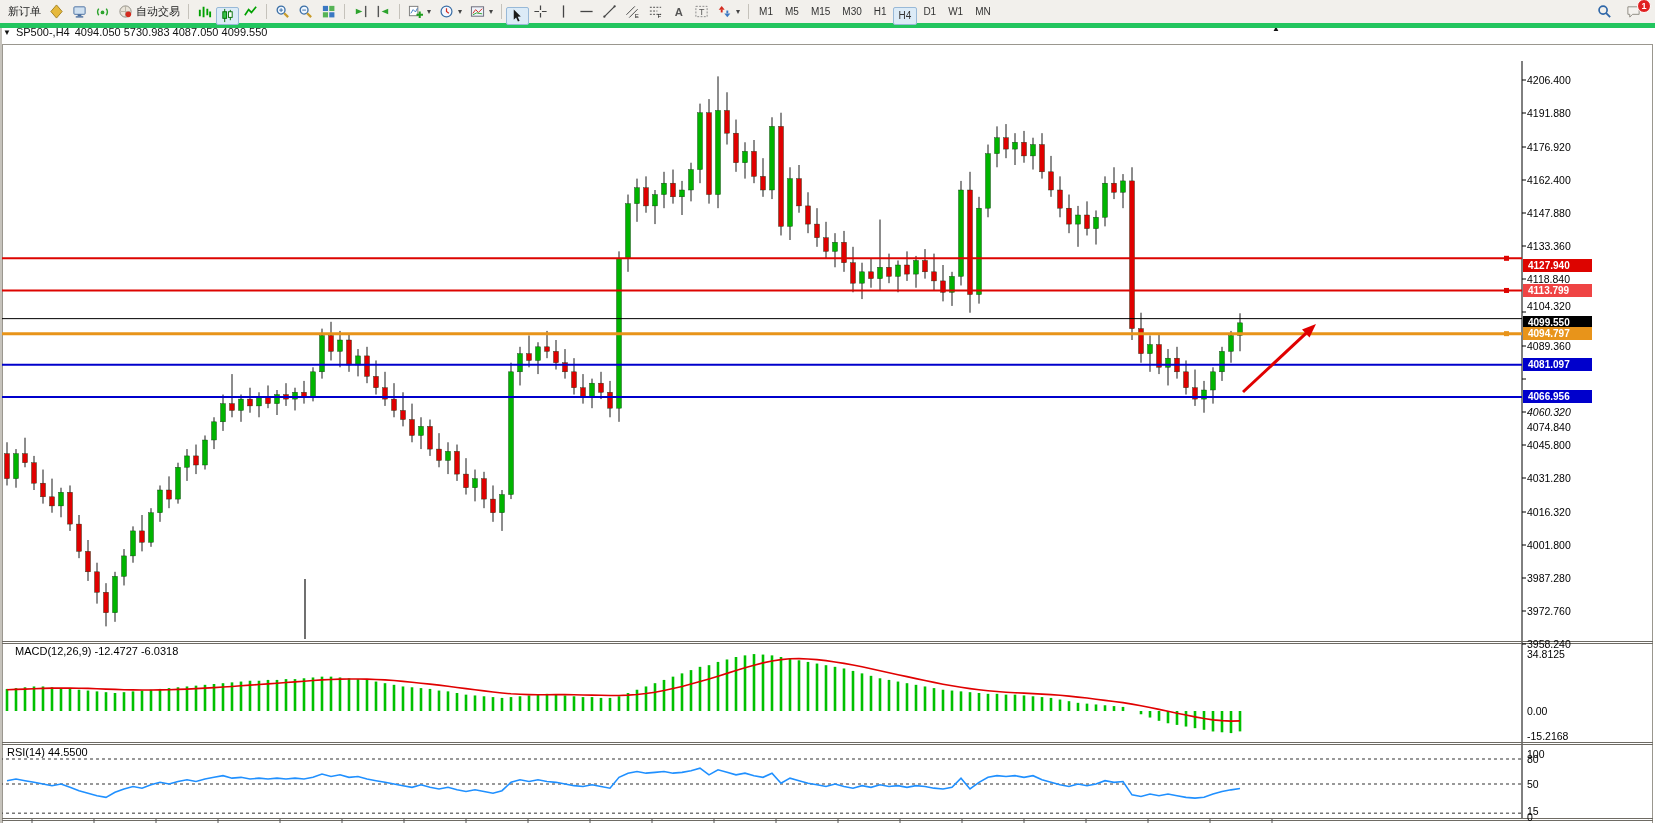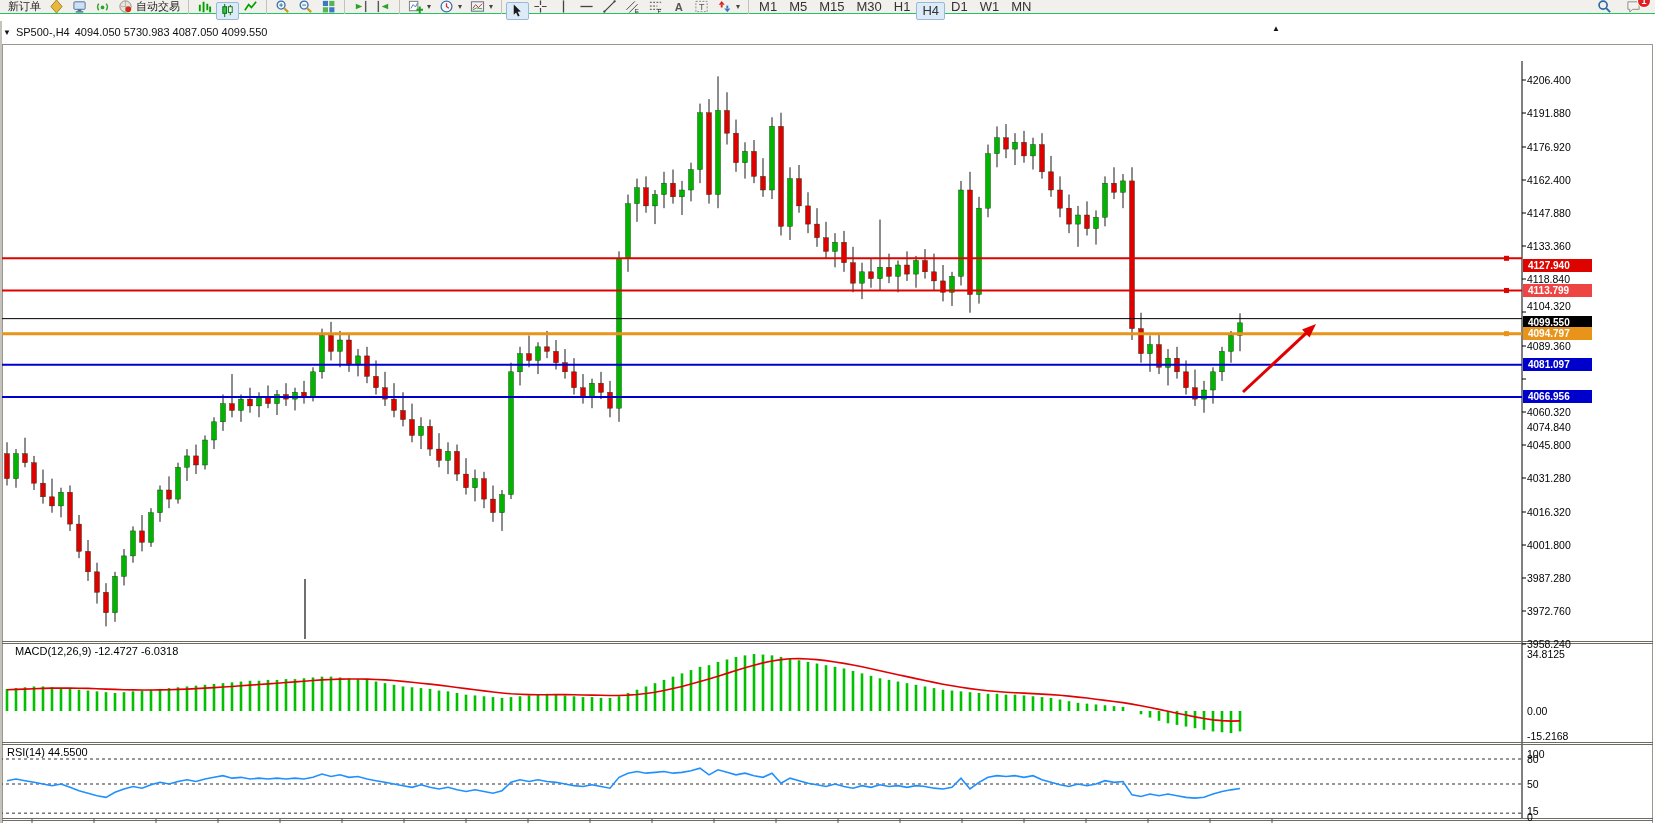--- a/index.html
+++ b/index.html
@@ -1,27 +1,27 @@
 <!DOCTYPE html>
 <html><head>
 <meta charset="utf-8">
 <style>
   html,body{margin:0;padding:0;background:#d8d5ce;}
   #app{position:relative;width:1655px;height:823px;background:#fff;font-family:"Liberation Sans",sans-serif;overflow:hidden;}
   
-  #toolbar{position:absolute;left:0;top:0;width:1655px;height:14px;background:linear-gradient(#fbfaf8,#efedе8);background-color:#f2f0ec;border-bottom:1px solid #22c55e;display:flex;align-items:center;padding:0 4px;box-sizing:border-box;z-index:30;justify-content:space-between;}
+  #toolbar{position:absolute;left:0;top:0;width:1655px;height:28px;background:linear-gradient(#fbfaf8,#efedе8);background-color:#f2f0ec;border-bottom:5px solid #22c55e;display:flex;align-items:center;padding:0 4px;box-sizing:border-box;z-index:30;justify-content:space-between;}
   .tb-group{display:flex;align-items:center;}
   .tb-btn{display:inline-flex;align-items:center;gap:3px;height:18px;padding:0 3px;border:1px solid transparent;border-radius:2px;font-size:11px;color:#222;cursor:default;white-space:nowrap;}
   .tb-btn.active{background:#dcebf7;border-color:#98b9d8;margin-top:8px;}
   .tb-btn .dd{font-size:8px;color:#444;margin-left:1px;}
   .tb-ic{display:inline-flex;width:15px;height:15px;align-items:center;justify-content:center;}
   .tb-sep{width:1px;height:15px;background:#c5c2bb;margin:0 4px;}
   .tb-right{margin-left:auto;display:flex;align-items:center;gap:6px;padding-right:6px;}
   .badge{position:absolute;top:-5px;right:-7px;background:#e02020;color:#fff;font-size:9px;font-weight:bold;border-radius:7px;min-width:12px;height:12px;line-height:12px;text-align:center;border:1px solid #fff;}
-  .tf{font-size:13px;color:#333;padding:0 5px;}
+  .tf{font-size:10px;color:#333;padding:0 5px;}
   
   #win{position:absolute;left:0;top:21px;width:1655px;height:802px;background:#fff;}
   #titlebar{position:absolute;left:3px;top:4px;height:14px;font-size:11px;color:#111;display:flex;align-items:center;gap:5px;z-index:20;}
   #titlebar .tri{font-size:8px;color:#111;}
   .lbl{position:absolute;font-size:11px;color:#000;white-space:nowrap;z-index:15;}
   .axlbl{position:absolute;left:1527px;font-size:10.5px;color:#000;white-space:nowrap;z-index:15;}
   .tag{position:absolute;left:1523px;width:69px;height:13px;line-height:13px;font-size:10px;font-weight:bold;color:#fff;padding-left:5px;box-sizing:border-box;z-index:16;}
   .tmlbl{position:absolute;top:801px;font-size:10px;color:#000;white-space:nowrap;z-index:15;}
   #svg{position:absolute;left:0;top:0;z-index:5;}
   #leftedge{position:absolute;left:0;top:0;width:2px;height:802px;background:#c6c3bc;z-index:18;}
@@ -786,21 +786,21 @@
         <div class="axlbl" style="top: 53px;">4206.400</div>
         <div class="axlbl" style="top: 86px;">4191.880</div>
         <div class="axlbl" style="top: 120px;">4176.920</div>
         <div class="axlbl" style="top: 153px;">4162.400</div>
         <div class="axlbl" style="top: 186px;">4147.880</div>
         <div class="axlbl" style="top: 219px;">4133.360</div>
         <div class="axlbl" style="top: 252px;">4118.840</div>
         <div class="axlbl" style="top: 279px;">4104.320</div>
         <div class="axlbl" style="top: 319px;">4089.360</div>
         <div class="axlbl" style="top: 352px; margin-top: 48px;">4074.840</div>
-        <div class="axlbl" style="top: 385px;">4060.320</div>
+        <div class="axlbl" style="top: 385px; font-style: italic;">4060.320</div>
         <div class="axlbl" style="top: 418px;">4045.800</div>
         <div class="axlbl" style="top: 451px;">4031.280</div>
         <div class="axlbl" style="top: 485px;">4016.320</div>
         <div class="axlbl" style="top: 518px;">4001.800</div>
         <div class="axlbl" style="top: 551px;">3987.280</div>
         <div class="axlbl" style="top: 584px;">3972.760</div>
         <div class="axlbl" style="top: 617px;">3958.240</div>
         <div class="tag" style="top: 230.818px; background: rgb(221, 4, 0); margin-top: 7px;">4127.940</div>
         <div class="tag" style="top: 262.957px; background: #ef4444;">4113.799</div>
         <div class="tag" style="top: 295.341px; background: rgb(0, 0, 0);">4099.550</div>

